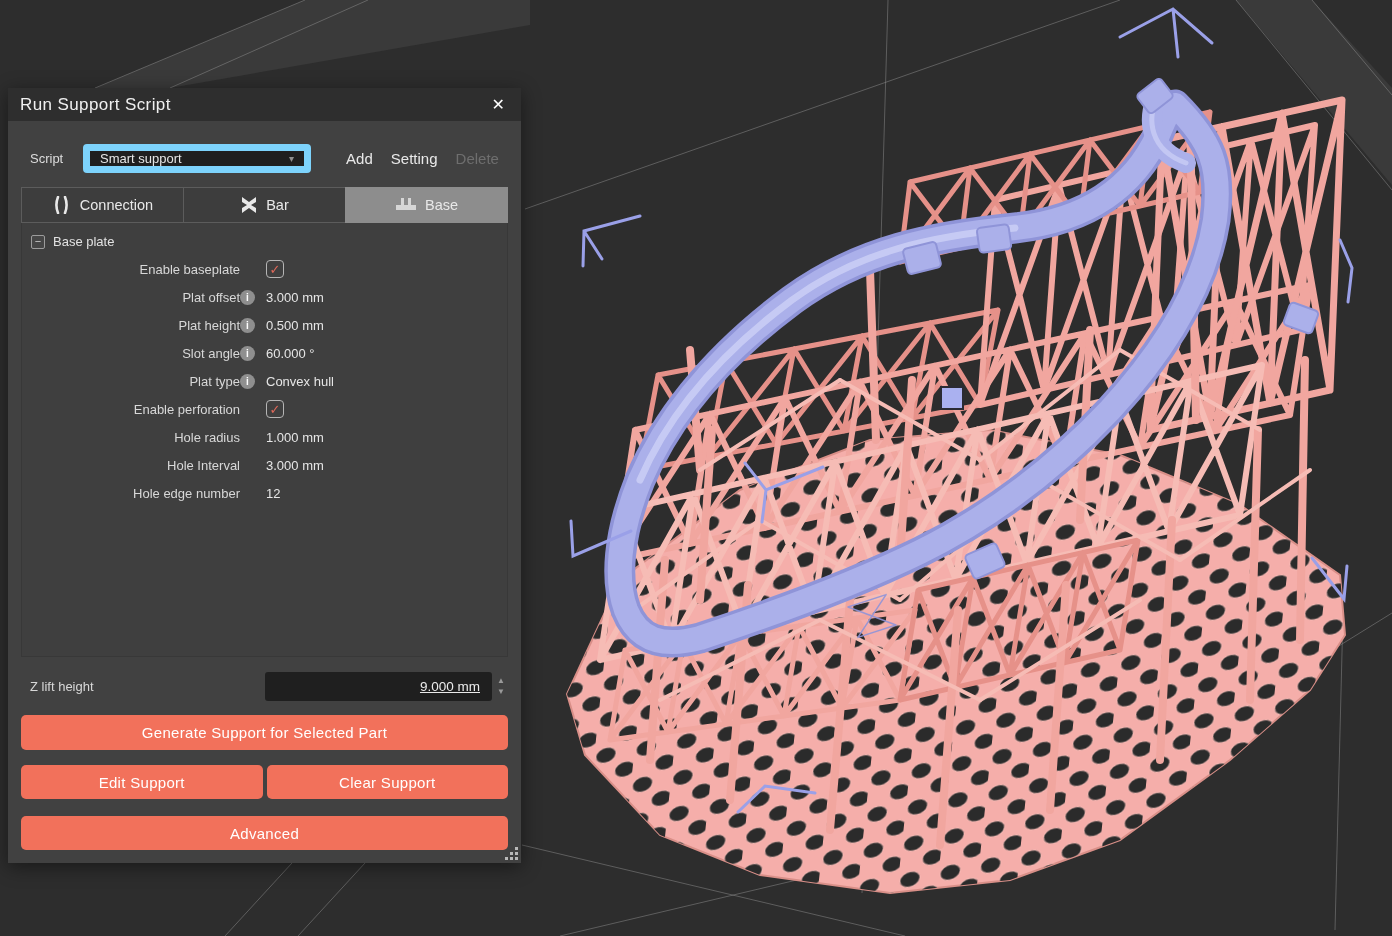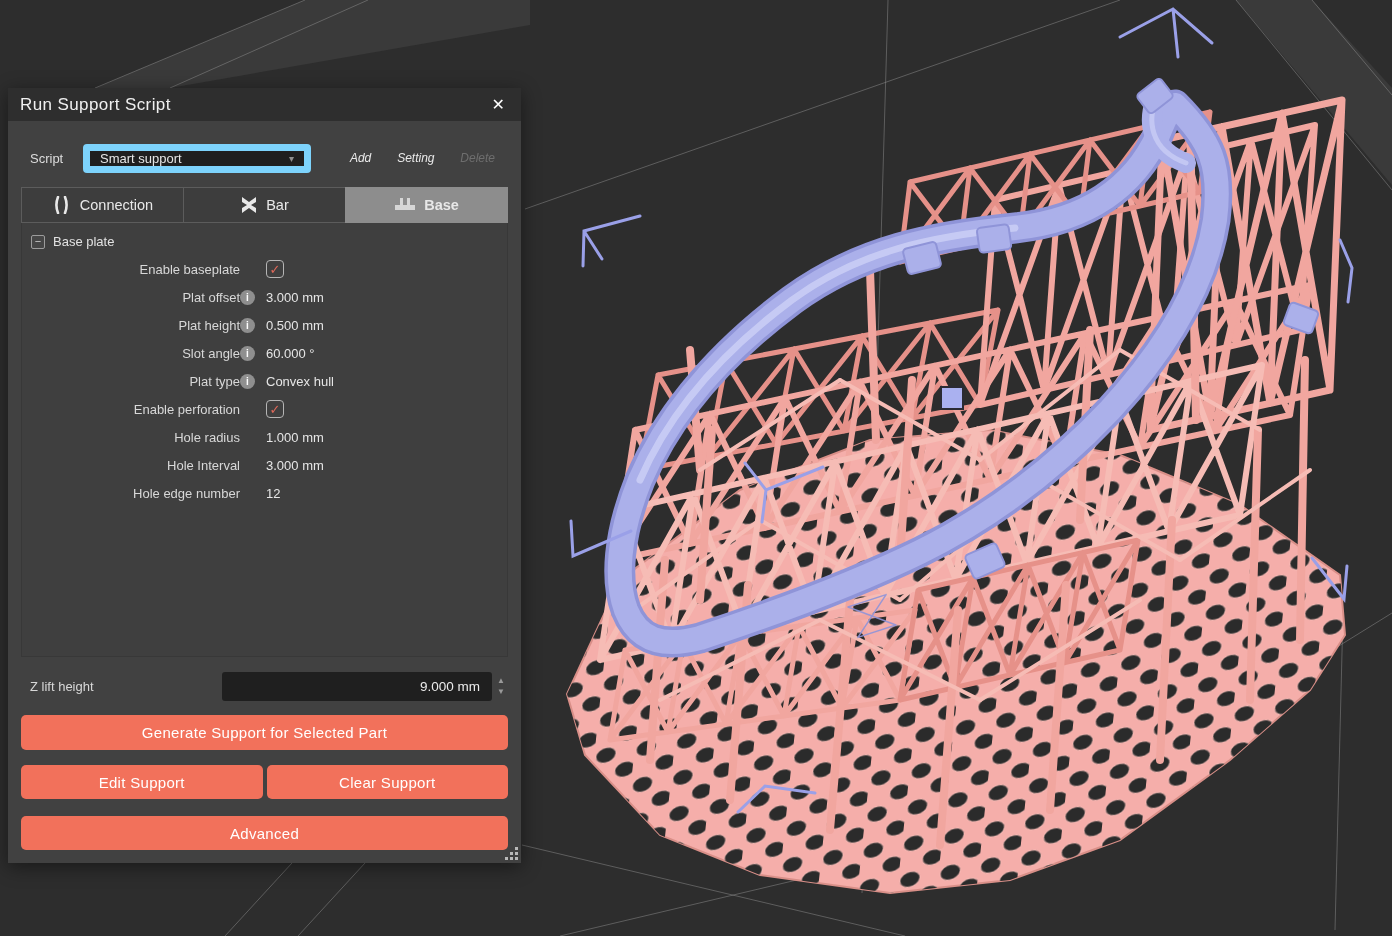--- a/index.html
+++ b/index.html
@@ -27,50 +27,50 @@
   .titlebar .title{font-size:17px;color:#f0f0f0;letter-spacing:.4px;}
   .titlebar .close{font-size:16px;color:#ffffff;cursor:pointer;padding:2px 4px;}
   .body{padding:12px 13px 0 13px;position:relative;height:calc(100% - 33px);}
   .script-row{display:flex;align-items:center;gap:12px;height:30px;margin:10px 0 14px 0;}
   .script-row .lbl{font-size:13px;color:var(--text);width:50px;padding-left:9px;}
   .combo{width:228px;height:29px;background:var(--field);border:7px solid #7dd3fc;border-radius:4px;
     display:flex;align-items:center;justify-content:space-between;padding:0 10px;cursor:pointer;}
   .combo .val{font-size:13px;color:#e6e6e6;}
   .combo .arr{font-size:10px;color:#8f8f8f;}
   .script-actions{display:flex;flex:1;justify-content:space-around;align-items:center;padding-left:14px;}
-  .script-actions .act{font-size:12px;color:#e9e9e9;cursor:pointer;font-style:italic;}
+  .script-actions .act{font-size:15px;color:#e9e9e9;cursor:pointer;}
   .script-actions .act.disabled{color:var(--text-disabled);cursor:default;}
   
   .tabs{display:flex;height:36px;}
   .tab{flex:1;display:flex;align-items:center;justify-content:center;gap:8px;
     background:#3d3d3d;border:1px solid var(--tab-border);border-right-width:0;
     font-size:14.5px;color:#e8e8e8;cursor:pointer;}
   .tab:last-child{border-right-width:1px;}
-  .tab.active{background:var(--tab-active);border-color:var(--tab-active);font-weight:bold;}
+  .tab.active{background:var(--tab-active);border-color:var(--tab-active);}
   .tab .ticon{display:flex;align-items:center;}
   
   .tree{border:1px solid #383838;border-top:none;background:#3f3f3f;height:434px;
     padding:8px 0 0 0;font-size:13px;}
   .group-row{display:flex;align-items:center;gap:8px;padding:3px 0 6px 9px;color:#e2e2e2;}
   .collapser{width:14px;height:14px;border:1px solid #9c9c9c;border-radius:2px;display:flex;
     align-items:center;justify-content:center;font-size:11px;line-height:1;color:#cfcfcf;cursor:pointer;background:#464646;}
   .prow{display:flex;align-items:center;height:28px;padding-left:45px;text-align:right;}
   .prow .plabel{width:173px;color:#d8d8d8;}
   .prow .pinfo{width:22px;display:flex;align-items:center;}
   .info-dot{width:15px;height:15px;border-radius:50%;background:#8f8f8f;color:#fdfdfd;
     font-size:10px;font-weight:bold;display:flex;align-items:center;justify-content:center;font-style:normal;}
   .prow .pval{color:#e6e6e6;padding-left:4px;}
   .checkbox{width:18px;height:18px;border:1.5px solid #b5b5b5;border-radius:4px;margin-left:4px;
     display:flex;align-items:center;justify-content:center;cursor:pointer;background:transparent;}
   .checkbox .mark{color:var(--check);font-size:13px;line-height:1;transform:translateY(-.5px);}
   
   .zlift{display:flex;align-items:center;margin-top:14px;height:30px;}
   .zlift .lbl{font-size:13px;color:#d8d8d8;padding-left:9px;flex:1;}
-  .numfield{width:270px;height:29px;background:var(--field);border-radius:3px;display:flex;
-    align-items:center;justify-content:flex-end;padding-right:12px;font-size:13.5px;color:#eaeaea;}
+  .numfield{width:227px;height:29px;background:var(--field);border-radius:3px;display:flex;
+    align-items:center;justify-content:flex-end;padding-right:12px;font-size:13.5px;color:#eaeaea;text-decoration:underline;}
   .spinner{width:14px;display:flex;flex-direction:column;align-items:center;gap:3px;margin-left:2px;}
   .spinner span{font-size:8px;color:#9a9a9a;line-height:1;cursor:pointer;}
   .btn{background:var(--accent);color:var(--accent-text);border:none;border-radius:5px;
     font-size:15px;display:flex;align-items:center;justify-content:center;cursor:pointer;
     font-family:inherit;letter-spacing:.3px;}
   .btn-generate{width:100%;height:35px;margin-top:14px;}
   .btn-pair{display:flex;gap:4px;margin-top:15px;}
   .btn-pair .btn{flex:1;height:34px;}
   .btn-advanced{width:100%;height:34px;margin-top:17px;}
   .grip{position:absolute;right:3px;bottom:3px;width:13px;height:13px;cursor:nwse-resize;}

